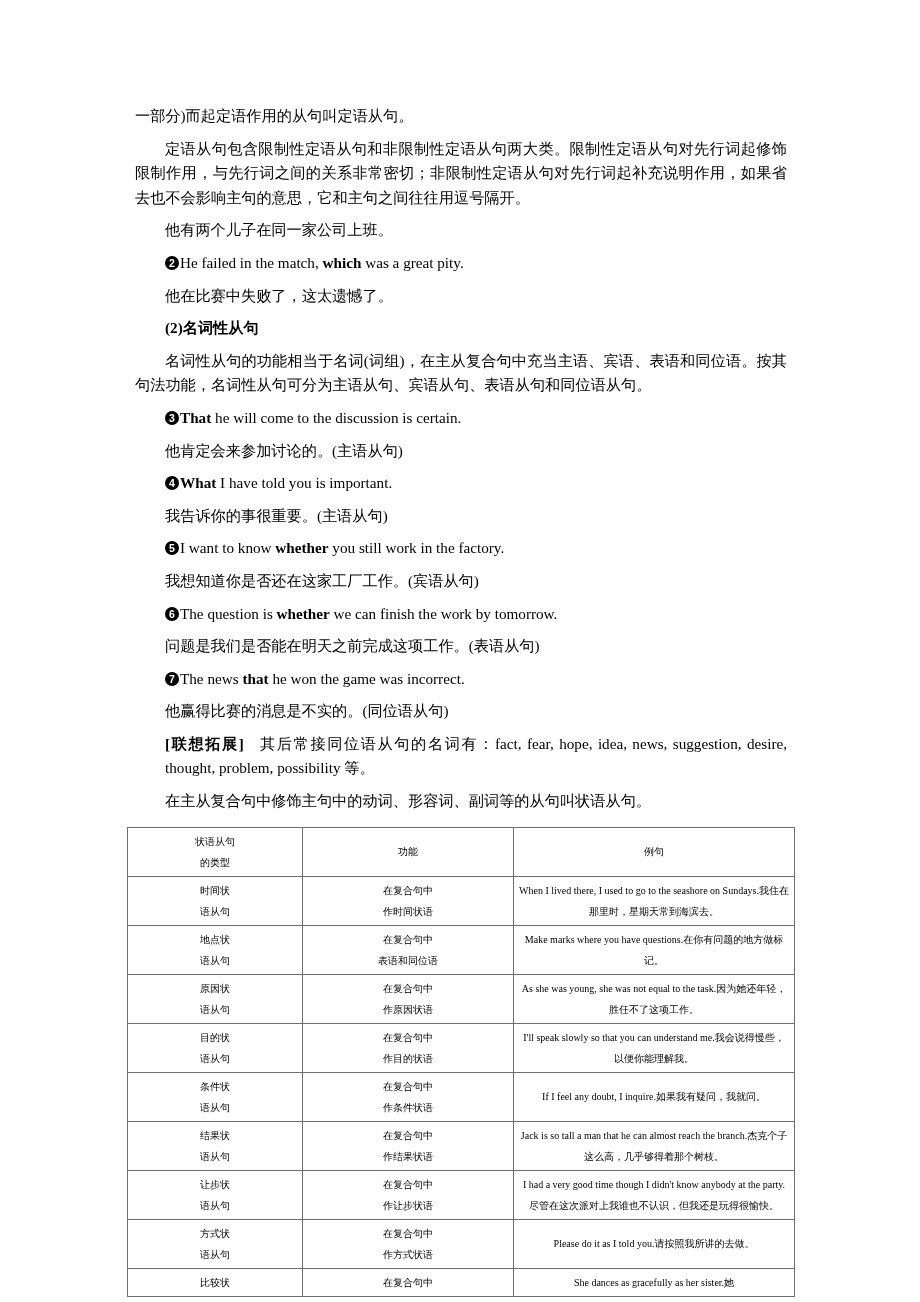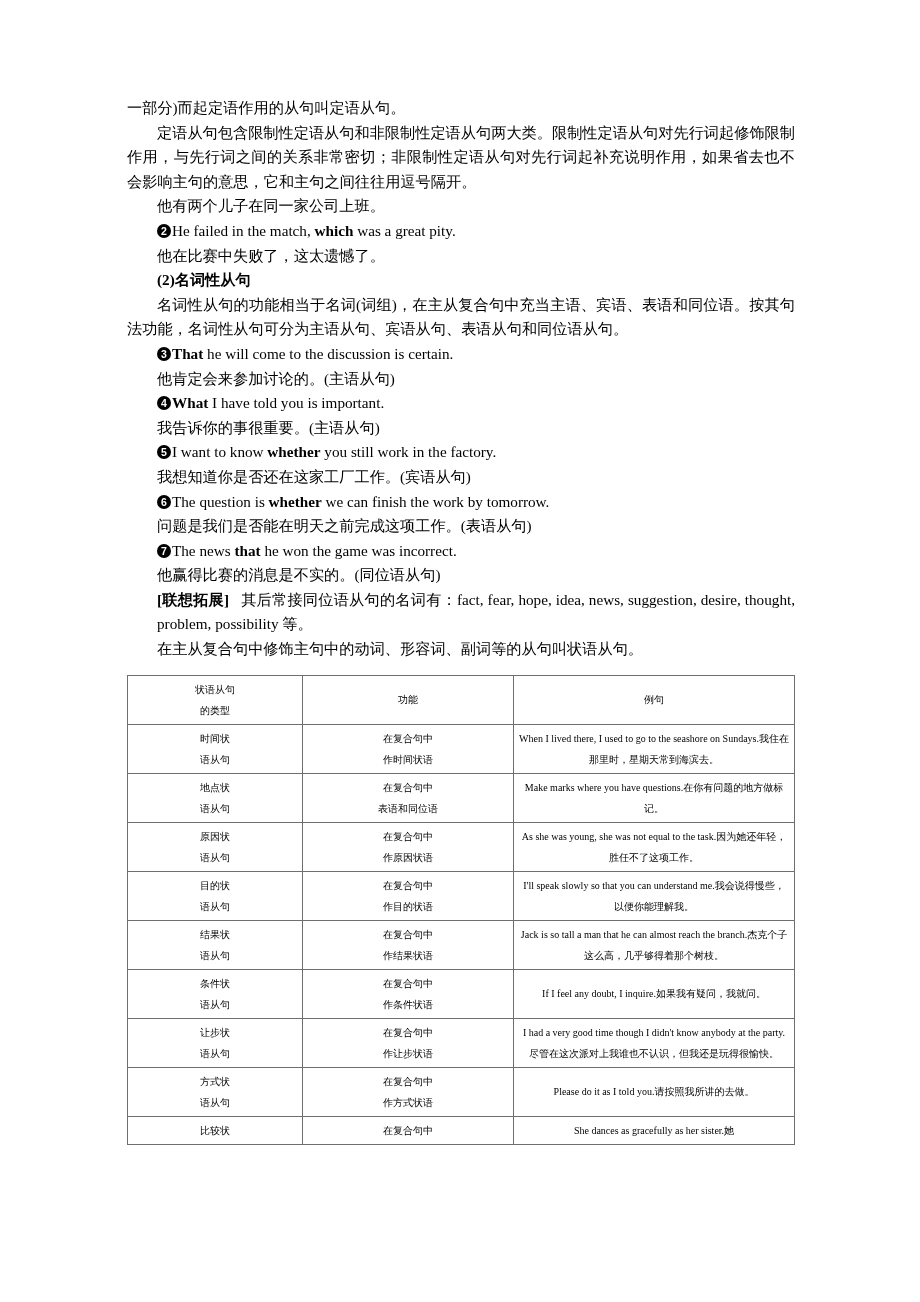--- a/index.html
+++ b/index.html
@@ -21,21 +21,21 @@
     box-sizing: border-box;
     padding: 96px 125px 0 127px;
   }
   .prose {
     font-size: 15.2px;
     line-height: 24.6px;
     text-align: justify;
     text-justify: inter-ideograph;
   }
   .p {
-    margin: 0;
+    margin: 8px;
   }
   .indent1 {
     text-indent: 30px;
   }
   .indent-ex {
     padding-left: 30px;
     text-indent: 0;
   }
   .b {
     font-weight: bold;
@@ -199,40 +199,40 @@
           </td>
           <td>
             <span class="cellline">在复合句中</span>
             <span class="cellline">作目的状语</span>
           </td>
           <td class="ex">I'll speak slowly so that you can understand me.我会说得慢些，以便你能理解我。</td>
         </tr>
 
         <tr>
           <td>
+            <span class="cellline">条件状</span>
+            <span class="cellline">语从句</span>
+          </td>
+          <td>
+            <span class="cellline">在复合句中</span>
+            <span class="cellline">作条件状语</span>
+          </td>
+          <td class="ex">If I feel any doubt, I inquire.如果我有疑问，我就问。</td>
+        </tr>
+
+        <tr>
+          <td>
             <span class="cellline">结果状</span>
             <span class="cellline">语从句</span>
           </td>
           <td>
             <span class="cellline">在复合句中</span>
             <span class="cellline">作结果状语</span>
           </td>
           <td class="ex">Jack is so tall a man that he can almost reach the branch.杰克个子这么高，几乎够得着那个树枝。</td>
-        </tr>
-
-        <tr>
-          <td>
-            <span class="cellline">条件状</span>
-            <span class="cellline">语从句</span>
-          </td>
-          <td>
-            <span class="cellline">在复合句中</span>
-            <span class="cellline">作条件状语</span>
-          </td>
-          <td class="ex">If I feel any doubt, I inquire.如果我有疑问，我就问。</td>
         </tr>
 
         <tr>
           <td>
             <span class="cellline">让步状</span>
             <span class="cellline">语从句</span>
           </td>
           <td>
             <span class="cellline">在复合句中</span>
             <span class="cellline">作让步状语</span>

